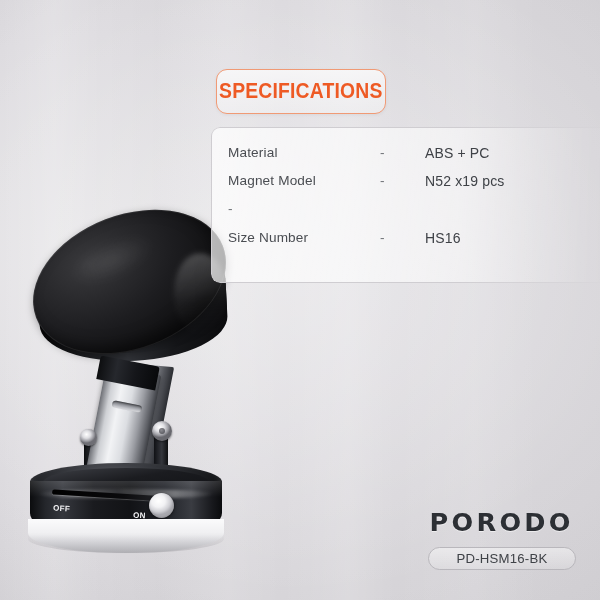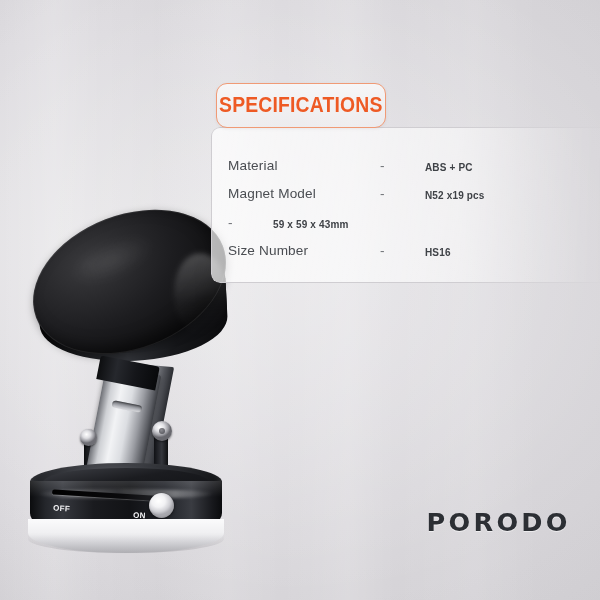--- a/index.html
+++ b/index.html
@@ -26,21 +26,21 @@
     pointer-events:none;
   }
   #bg-vignette {
     position:absolute; inset:0;
     background:radial-gradient(120% 100% at 50% 45%, rgba(255,255,255,.30) 0%, rgba(255,255,255,0) 55%, rgba(120,118,124,.14) 100%);
     pointer-events:none;
   }
 
   
   #spec-header {
-    position:absolute; left:216px; top:83px;
+    position:absolute; left:216px; top:69px;
     width:170px; height:45px;
     border:1.6px solid #f0apx;
     border:1.6px solid #f09a75;
     border-radius:11px;
     background:linear-gradient(180deg, rgba(255,255,255,.68), rgba(255,255,255,.30));
     display:flex; align-items:center; justify-content:center;
     box-shadow:0 1px 3px rgba(120,110,115,.10);
   }
   #spec-header-label {
     color:#ee5a24;
@@ -64,40 +64,40 @@
     border-bottom-left-radius:9px;
     background:linear-gradient(100deg, rgba(255,255,255,.72) 0%, rgba(255,255,255,.55) 55%, rgba(255,255,255,.20) 100%);
     -webkit-mask-image:linear-gradient(90deg, #000 0%, #000 62%, rgba(0,0,0,.55) 84%, rgba(0,0,0,0) 100%);
     mask-image:linear-gradient(90deg, #000 0%, #000 62%, rgba(0,0,0,.55) 84%, rgba(0,0,0,0) 100%);
   }
   #spec-table {
     position:absolute; left:228px; top:145px;
     width:340px;
   }
   .spec-row {
-    display:flex; align-items:flex-end;
+    display:flex; align-items:flex-start;
     height:28.2px;
   }
   .spec-label {
     width:152px;
     font-size:13.6px; color:#4a4d52; letter-spacing:.15px;
   }
   .spec-dash {
     width:45px;
     font-size:13.6px; color:#6d7075;
   }
   .spec-value {
-    font-size:10px; color:#3f4247; letter-spacing:.15px;font-weight:bold;
+    font-size:14px; color:#3f4247; letter-spacing:.15px;
   }
 
   
   #brand {
     position:absolute; left:428px; top:508px;
     width:148px;
-    display:flex; align-items:center; gap:10px;
+    display:flex; flex-direction:column; align-items:center; gap:10px;
   }
   #brand-logo {
     font-family:"DejaVu Sans", sans-serif;
     font-weight:bold;
     font-size:25px;
     letter-spacing:3.2px;
     color:#2c2f34;
     transform:scaleX(1.02);
     white-space:nowrap;
     text-shadow:0 1px 0 rgba(255,255,255,.55);
@@ -337,30 +337,32 @@
       <div class="spec-dash">-</div>
       <div class="spec-value">ABS + PC</div>
     </div>
     <div class="spec-row">
       <div class="spec-label">Magnet Model</div>
       <div class="spec-dash">-</div>
       <div class="spec-value">N52 x19 pcs</div>
     </div>
     <div class="spec-row">
       <div class="spec-dash">-</div>
-      <div class="spec-value">59 x 59 x 43mm</div>
     </div>
     <div class="spec-row">
       <div class="spec-label">Size Number</div>
       <div class="spec-dash">-</div>
       <div class="spec-value">HS16</div>
     </div>
   </div>
 
   <div id="spec-header">
     <span id="spec-header-label">SPECIFICATIONS</span>
   </div>
 
   <div id="brand">
     <div id="brand-logo">PORODO</div>
+    <div id="model-badge">
+      <span id="model-badge-label">PD-HSM16-BK</span>
+    </div>
   </div>
 
 </div>
 
 </body></html>

